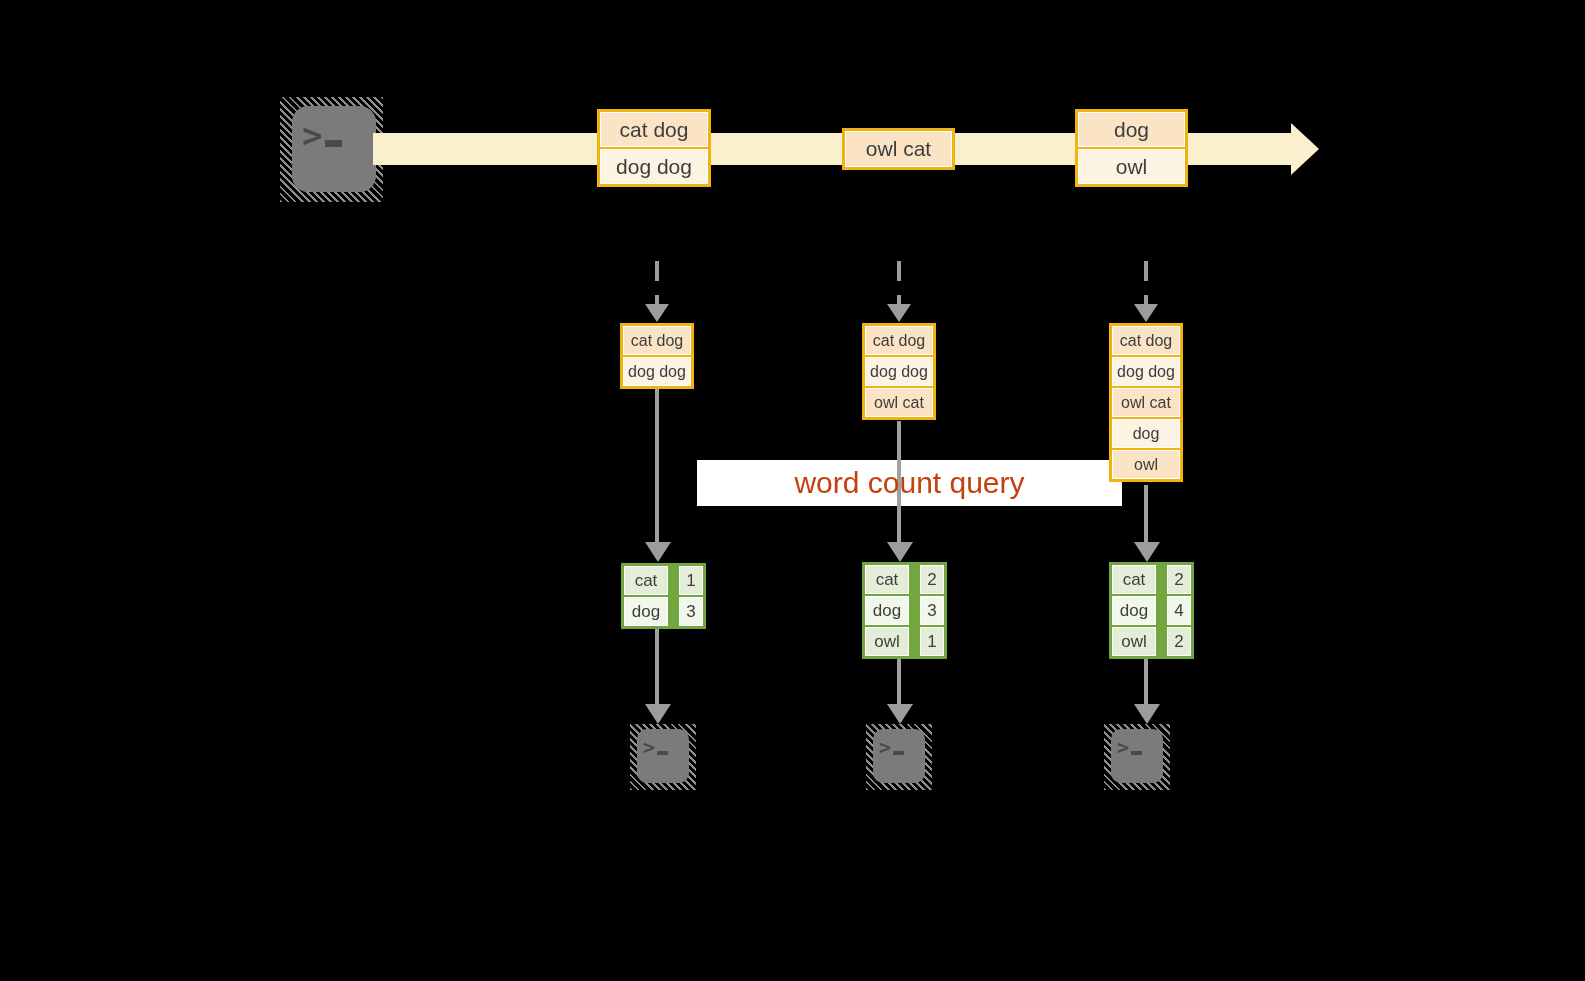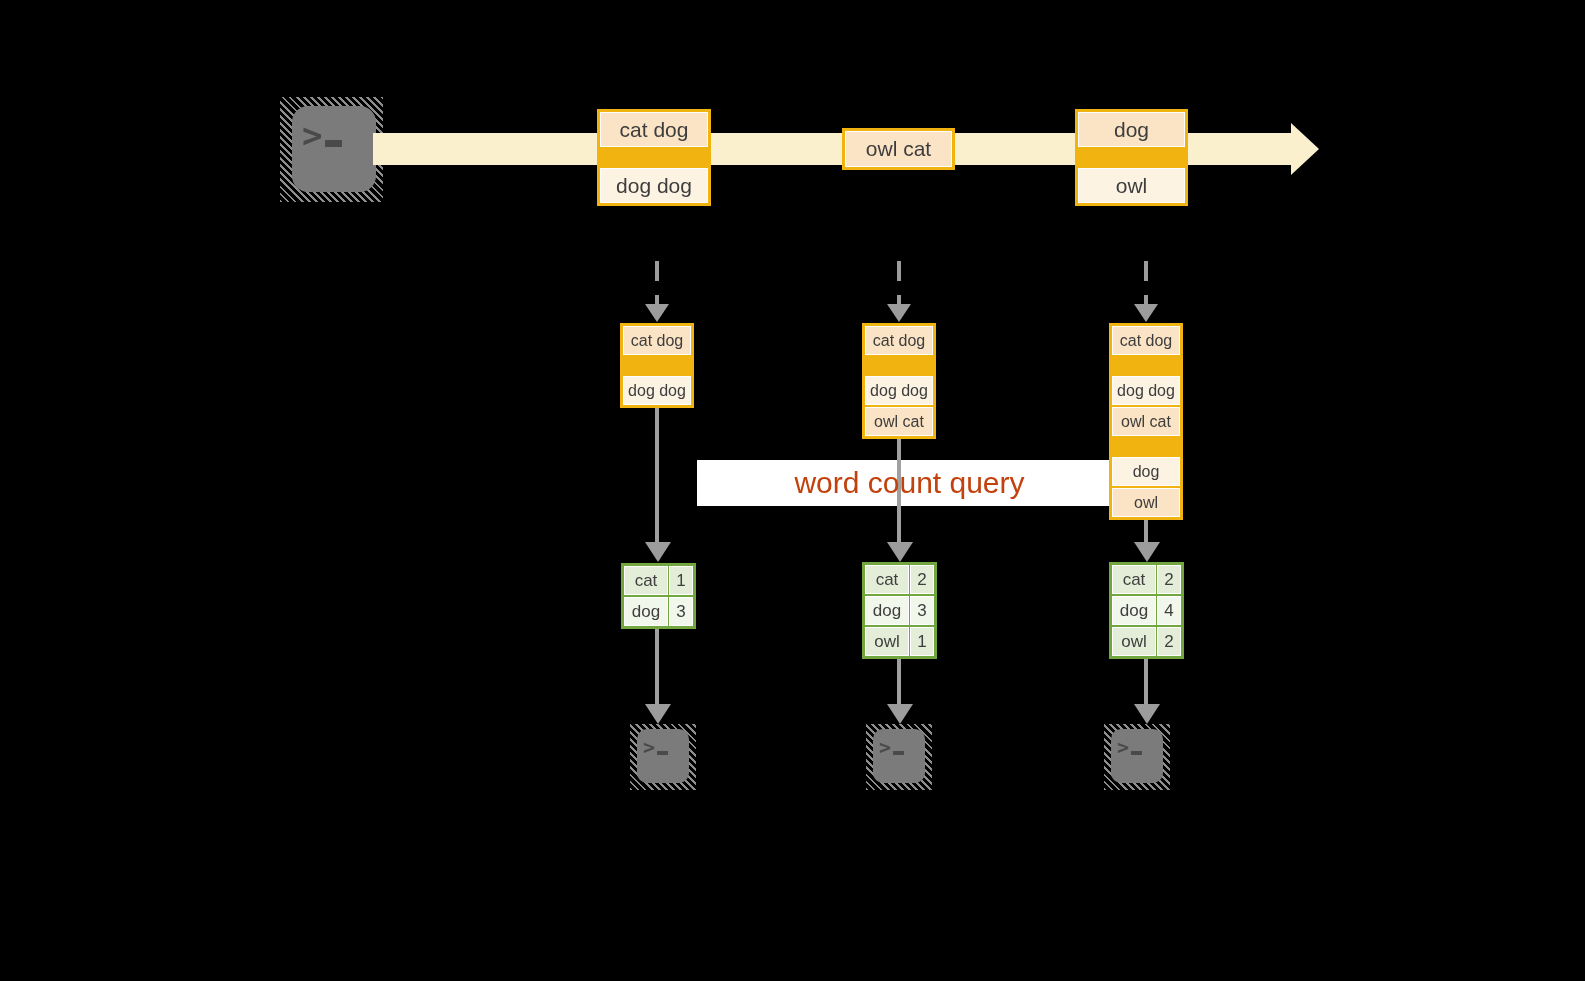--- a/index.html
+++ b/index.html
@@ -22,26 +22,26 @@
 
   
   .obox{position:absolute;background:#f0b30f;border:3px solid #f0b30f;
         display:flex;flex-direction:column;gap:2px;z-index:4;box-sizing:border-box;}
   .orow{border:1px solid #fff;display:flex;align-items:center;justify-content:center;
         color:#3d3d3d;}
   .big .orow{height:33px;font-size:21px;}
   .big1 .orow{height:34px;font-size:21px;}
   .small .orow{height:27px;font-size:16px;}
   .r-peach{background:#fbe3c5;}
-  .r-cream{background:#fdf3e3;margin-top:19px;}
+  .r-cream{background:#fdf3e3;}
 
   
   .gtable{position:absolute;background:#72a73f;border:3px solid #72a73f;
           display:flex;flex-direction:column;gap:2px;z-index:4;box-sizing:border-box;}
-  .grow{display:flex;gap:1px;}
+  .grow{display:flex;gap:11px;}
   .gcell{border:1px solid #fff;height:27px;display:flex;align-items:center;
          justify-content:center;font-size:17px;color:#3f3f3f;}
   .gcell.lab{width:42px;}
   .gcell.val{width:22px;}
   .g-dark{background:#e3edd7;}
   .g-light{background:#f2f7ec;}
 
   
   .vline{position:absolute;width:4px;background:#a0a0a0;z-index:2;}
   .vdash{position:absolute;width:4px;z-index:2;

